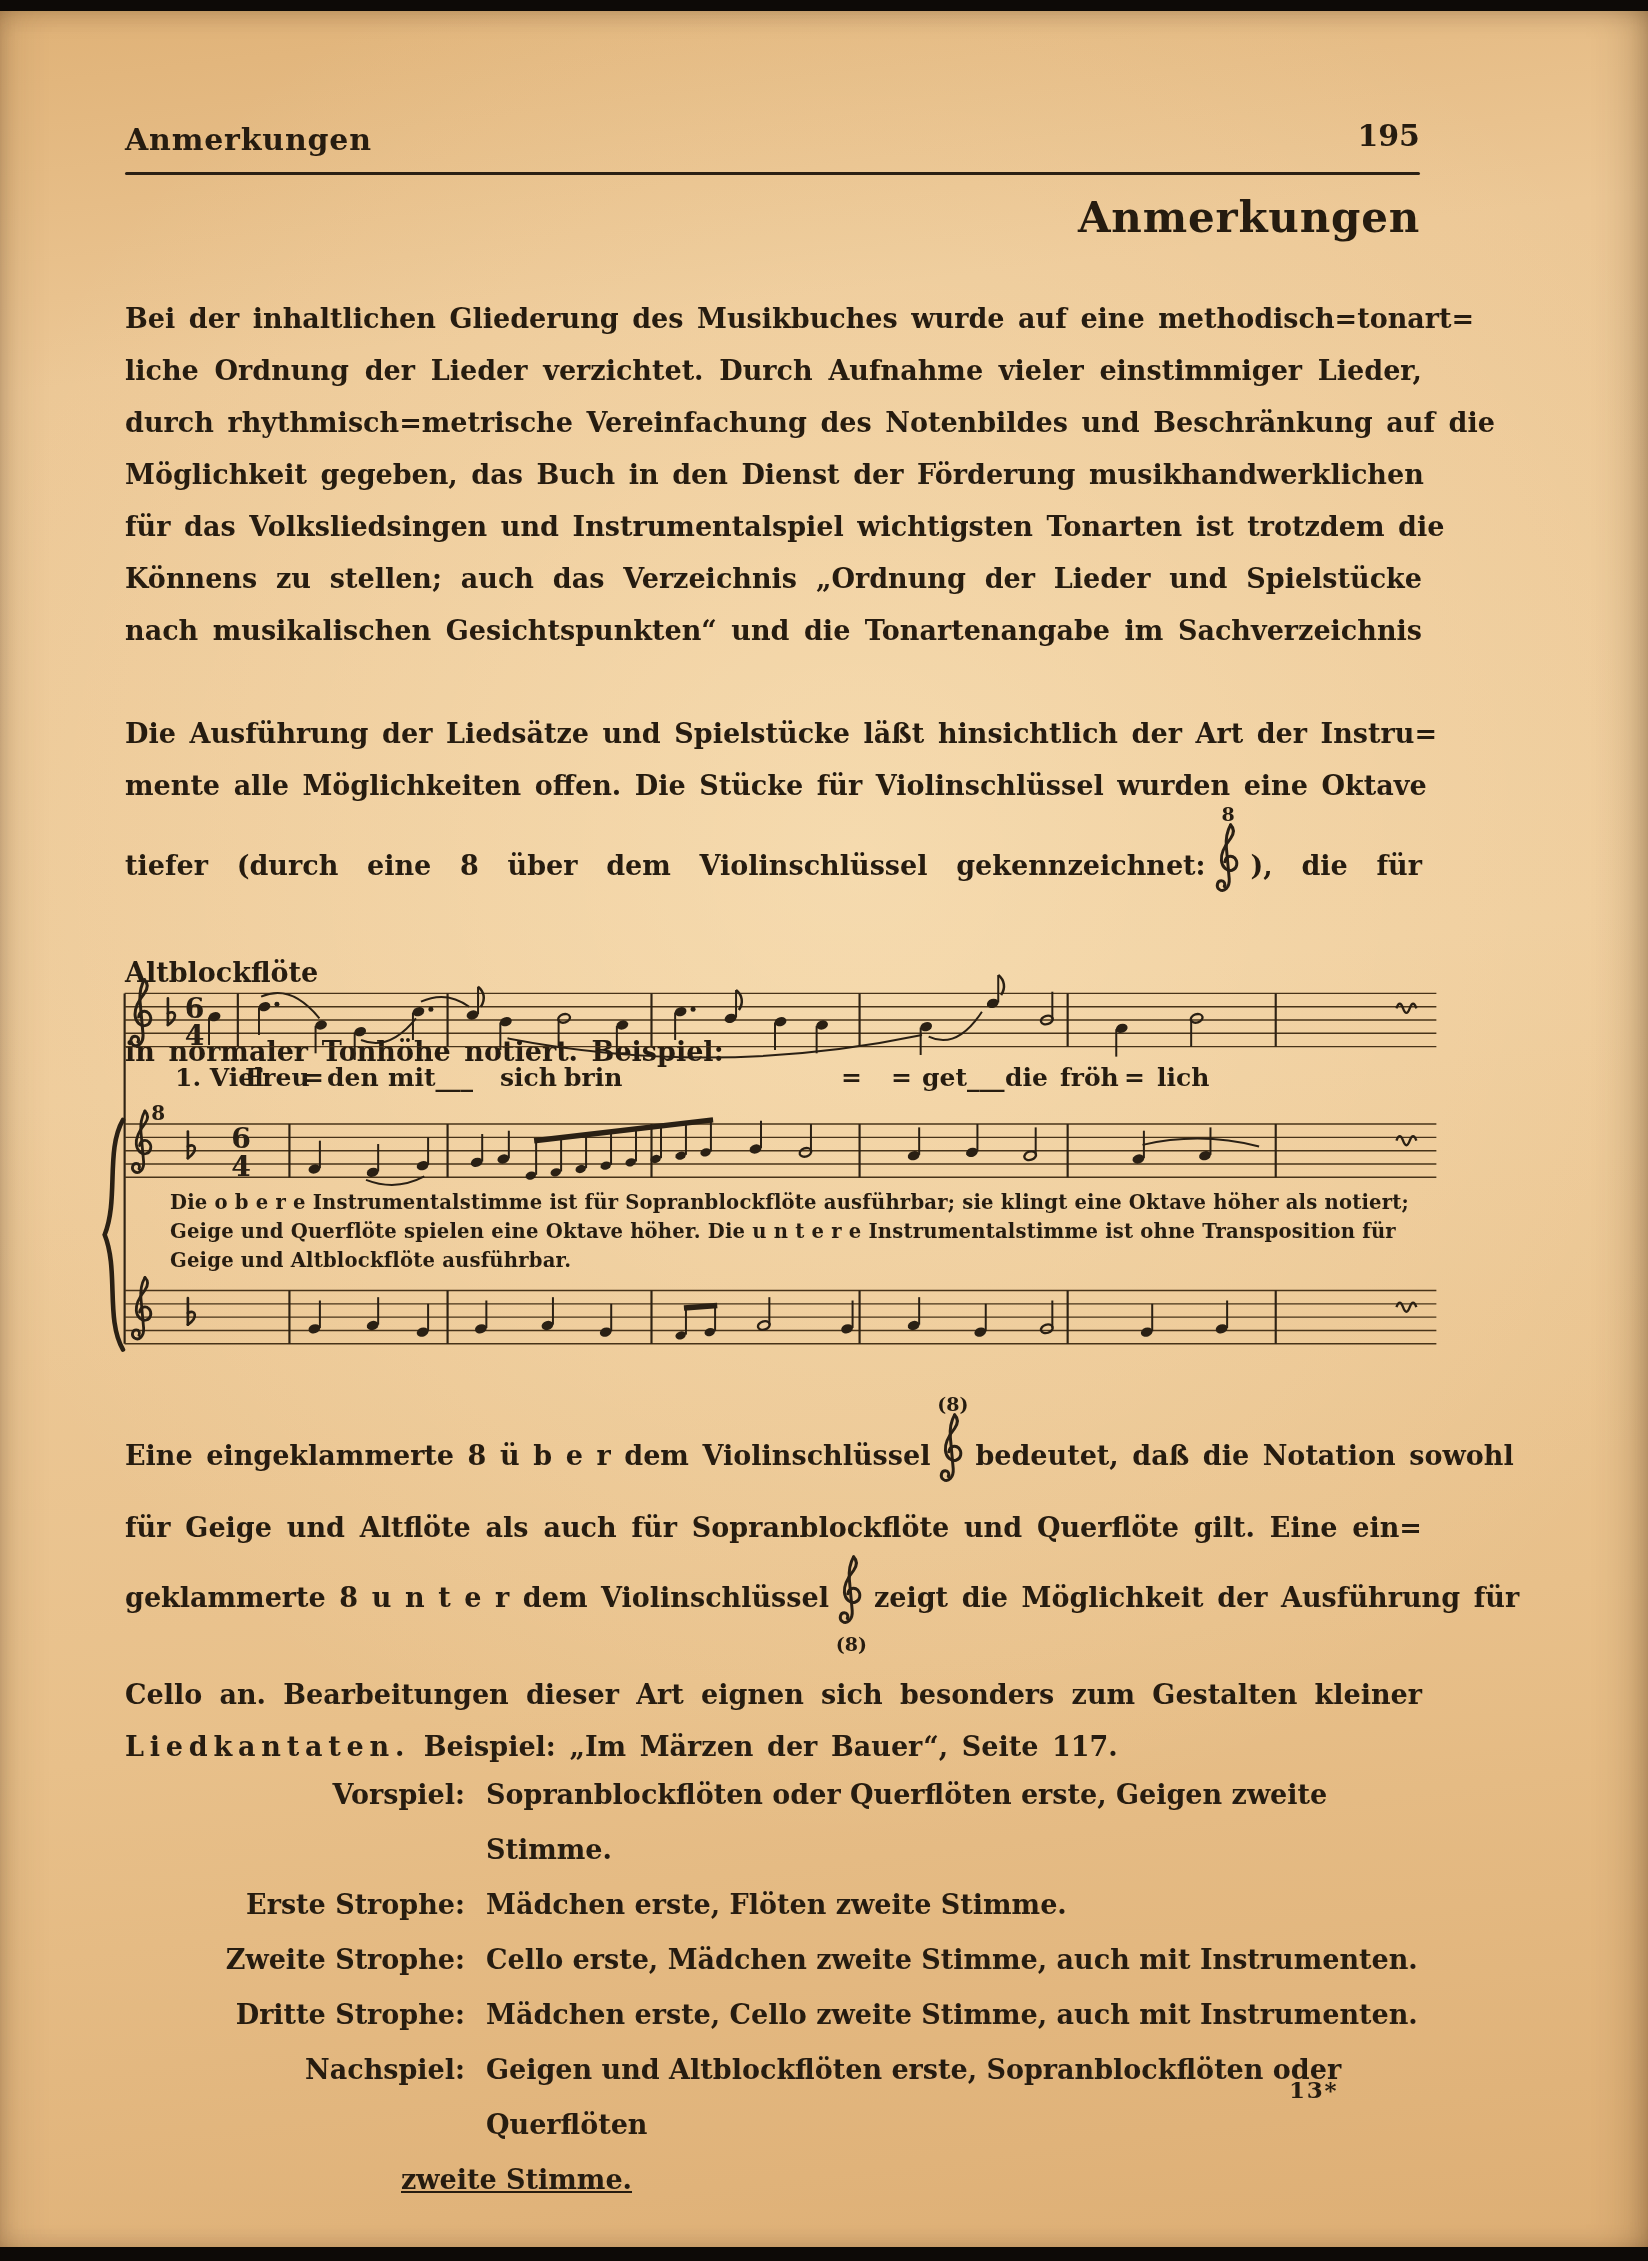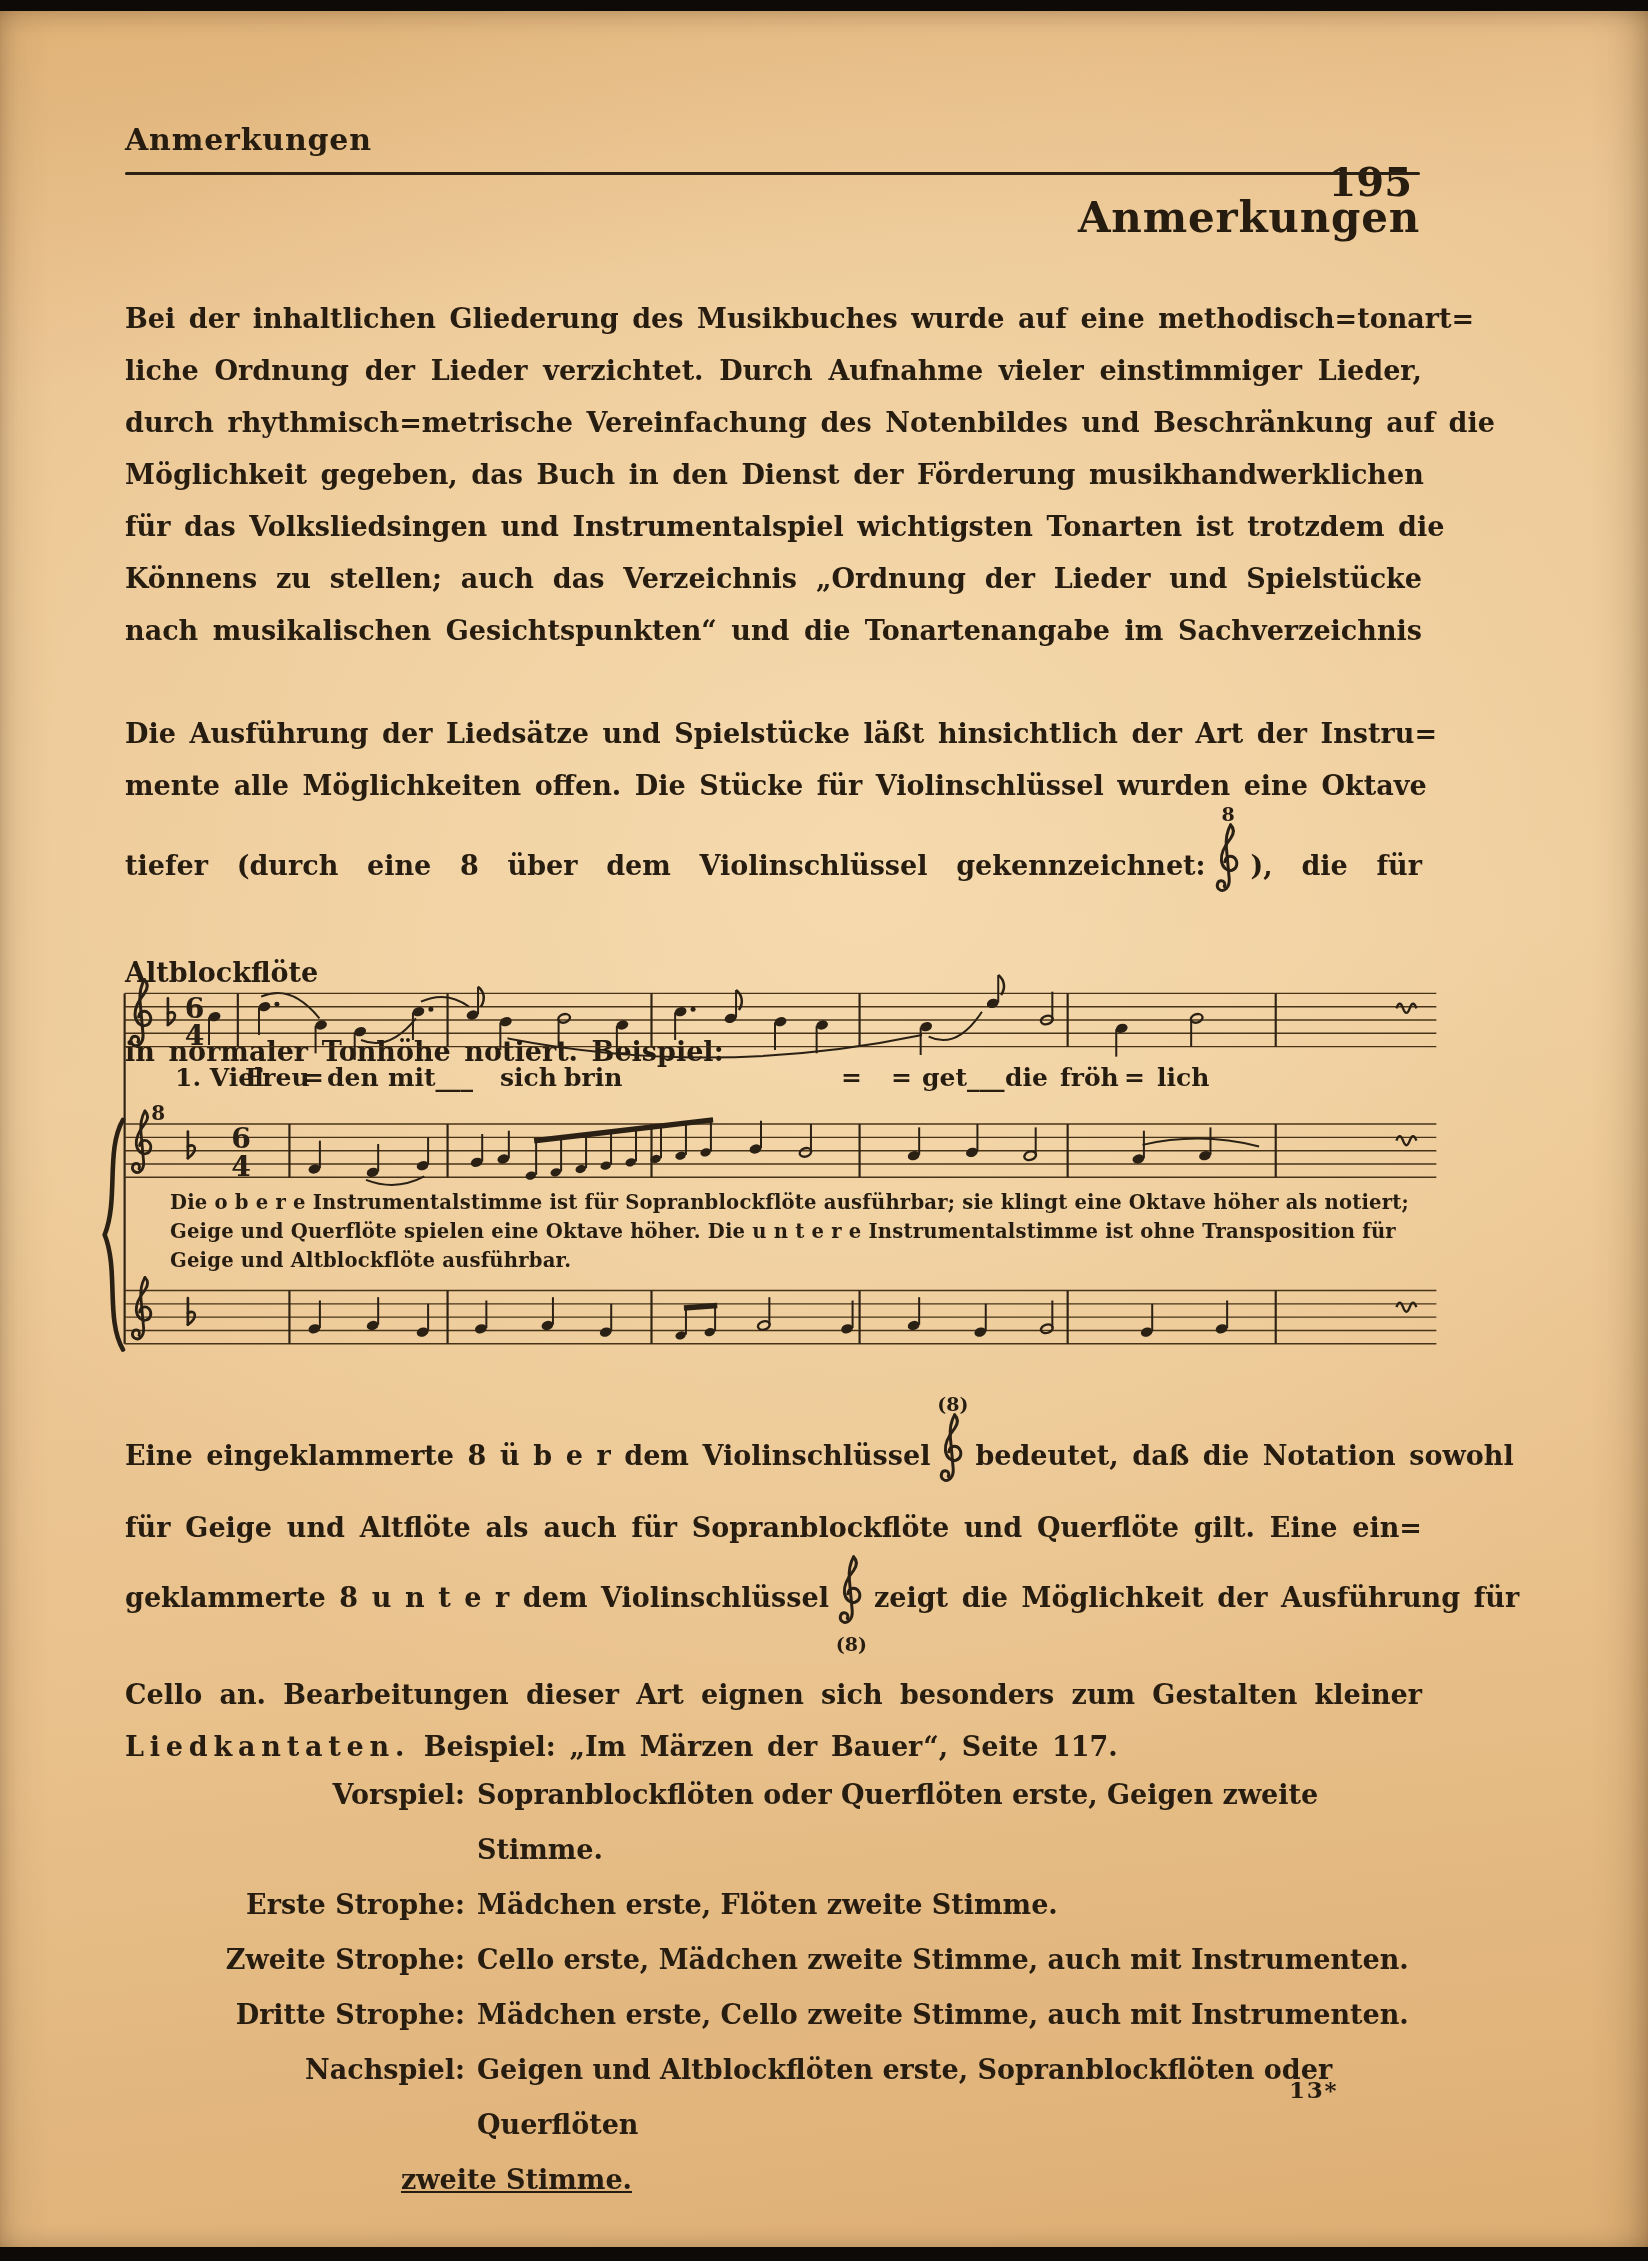--- a/index.html
+++ b/index.html
@@ -18,21 +18,21 @@
     font-family:"DejaVu Serif","Liberation Serif",serif;
     color:#261c10;
     font-weight:700;
   }
   .edge{position:absolute;left:0;width:100%;background:#0d0a07;}
   .edge.top{top:0;height:10.8px;}
   .edge.bottom{bottom:0;height:14px;}
 
   
   .running-head{position:absolute;left:125px;top:122px;font-size:30px;letter-spacing:0.8px;}
-  .page-number{position:absolute;right:236px;top:118px;font-size:40px;font-family:"DejaVu Serif","Liberation Serif",serif;margin-top:40px;}
+  .page-number{position:absolute;right:228px;top:118px;font-size:30px;font-family:"DejaVu Serif","Liberation Serif",serif;}
   .head-rule{position:absolute;left:125px;top:172px;width:1295px;height:2.5px;background:#2b2014;border-radius:1.7px;}
 
   
   .section-heading{position:absolute;left:125px;top:193px;width:1295px;text-align:right;font-size:42px;letter-spacing:0.8px;}
 
   
   .para{position:absolute;left:125px;width:1297px;font-size:27px;line-height:52px;}
   .para .line{text-align:justify;text-align-last:justify;word-spacing:4.2px;white-space:nowrap;}
   .para .line.last{text-align-last:left;}
   .para .line.tall{line-height:107px;white-space:normal;overflow:visible;}
@@ -63,21 +63,21 @@
   .staffline{stroke:#473319;stroke-width:1.7;}
   .barline{stroke:#2f2314;stroke-width:2.6;}
   .stem{stroke:#2a2014;stroke-width:2.4;fill:none;}
   .slur{stroke:#2a2014;stroke-width:2.4;fill:none;}
   .beam{stroke:#2a2014;stroke-width:6.5;fill:none;}
   .tsig{font-family:"DejaVu Serif","Liberation Serif",serif;font-weight:700;font-size:34px;fill:#2a2014;}
   .oct8{font-family:"DejaVu Serif","Liberation Serif",serif;font-weight:700;font-size:24px;fill:#2a2014;}
 
   
   .perf-list{position:absolute;left:125px;top:1767px;width:1297px;font-size:27px;}
-  .perf-row{display:grid;grid-template-columns:340px 1fr;column-gap:12px;line-height:55px;}
+  .perf-row{display:grid;grid-template-columns:340px 1fr;column-gap:21px;line-height:55px;}
   .perf-row .lbl{text-align:right;}
   .perf-cont{margin-left:276px;line-height:55px;text-decoration:underline;}
 
   .signature{position:absolute;left:1289px;top:2076px;font-size:23px;letter-spacing:1.7px;}
 </style>
 </head>
 <body>
 
 <div class="page">
   <div class="edge top"></div>

